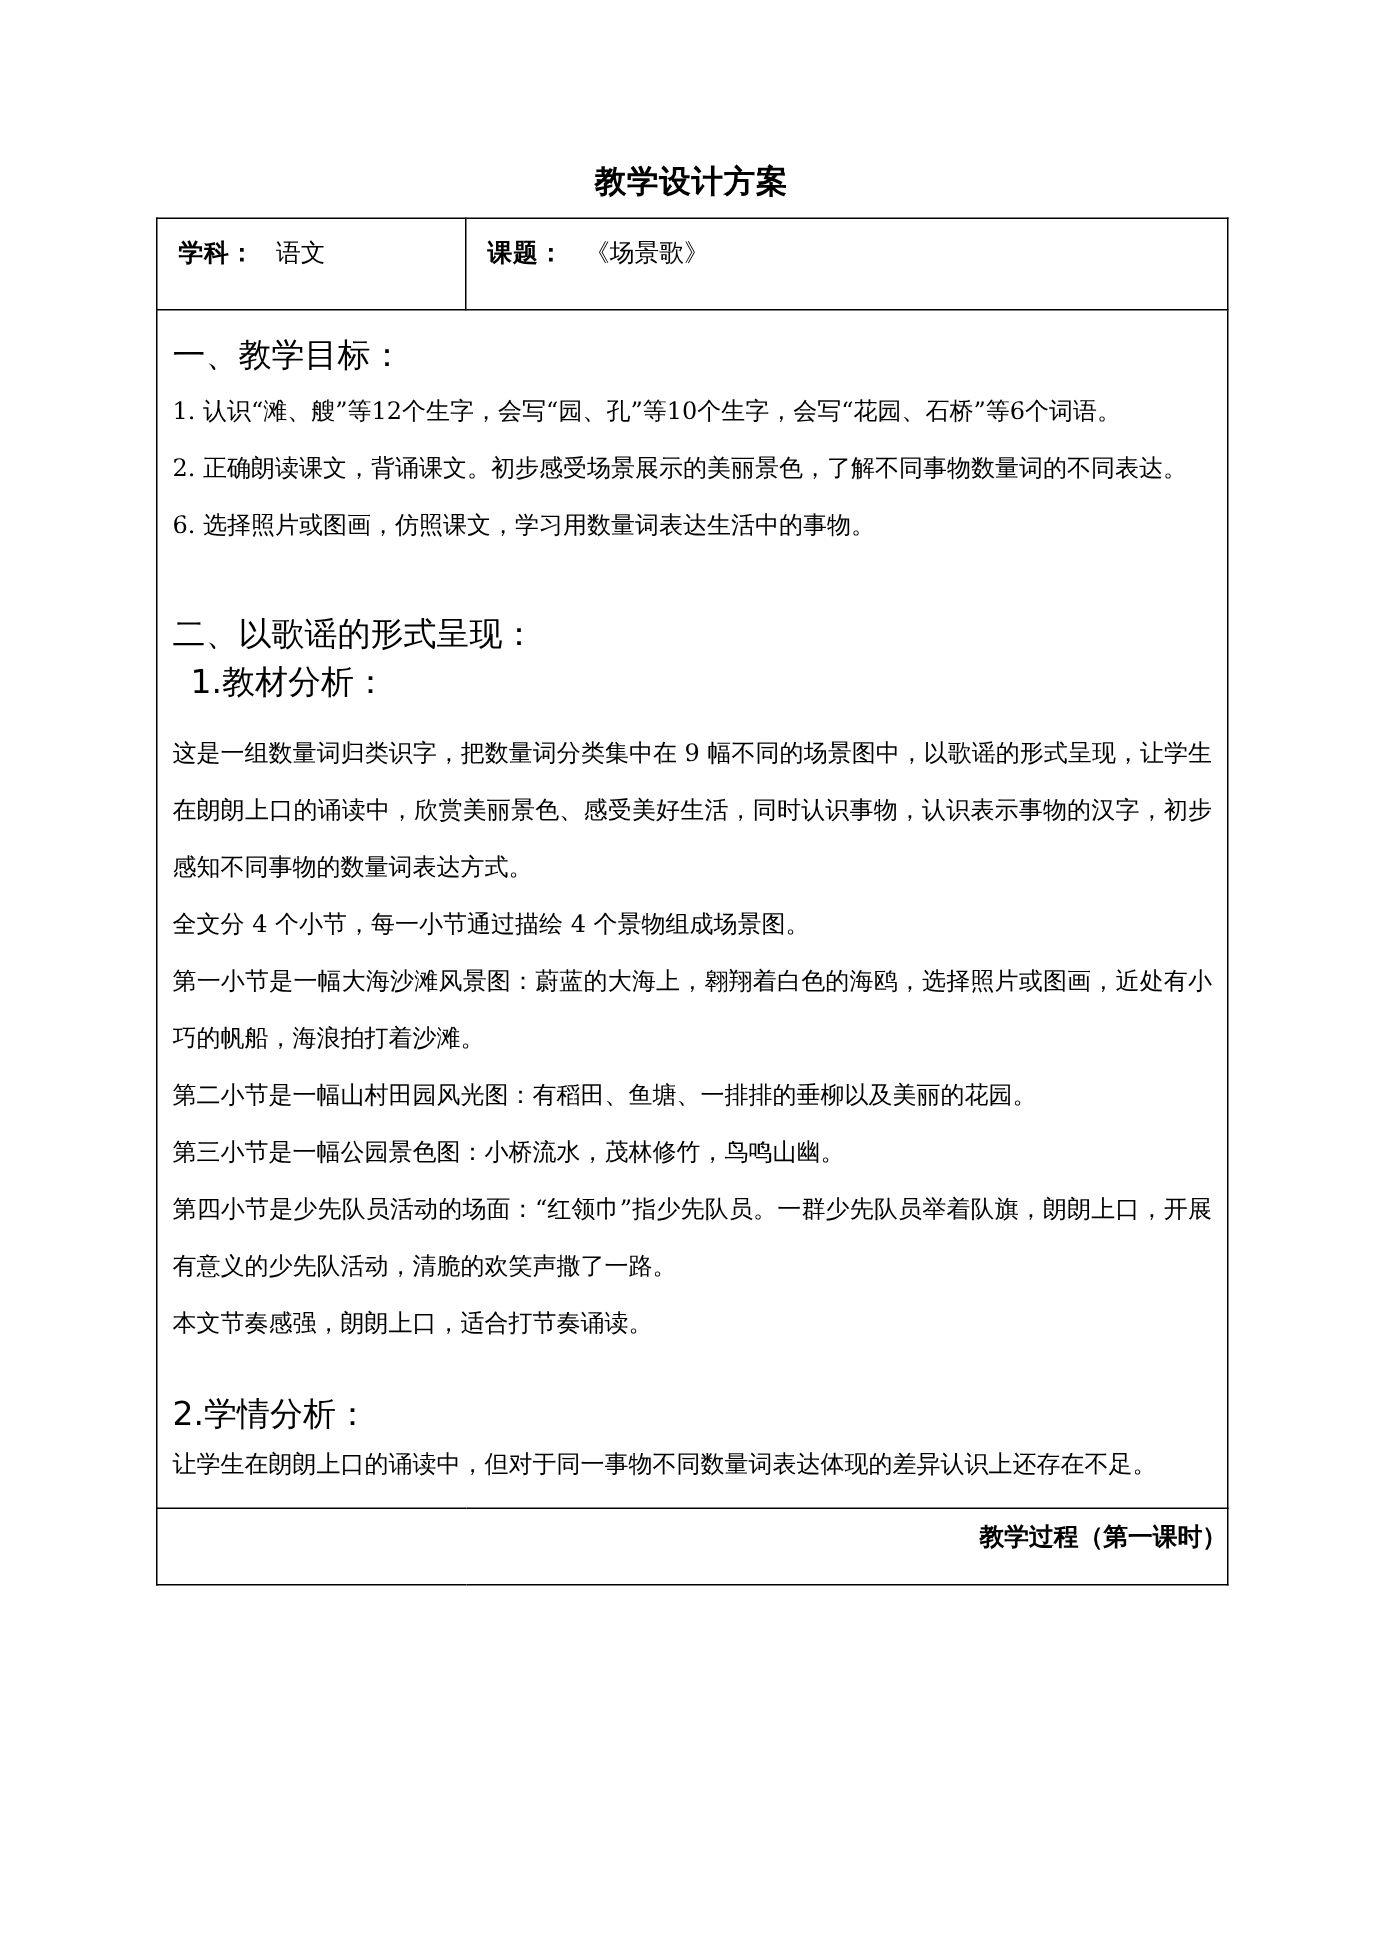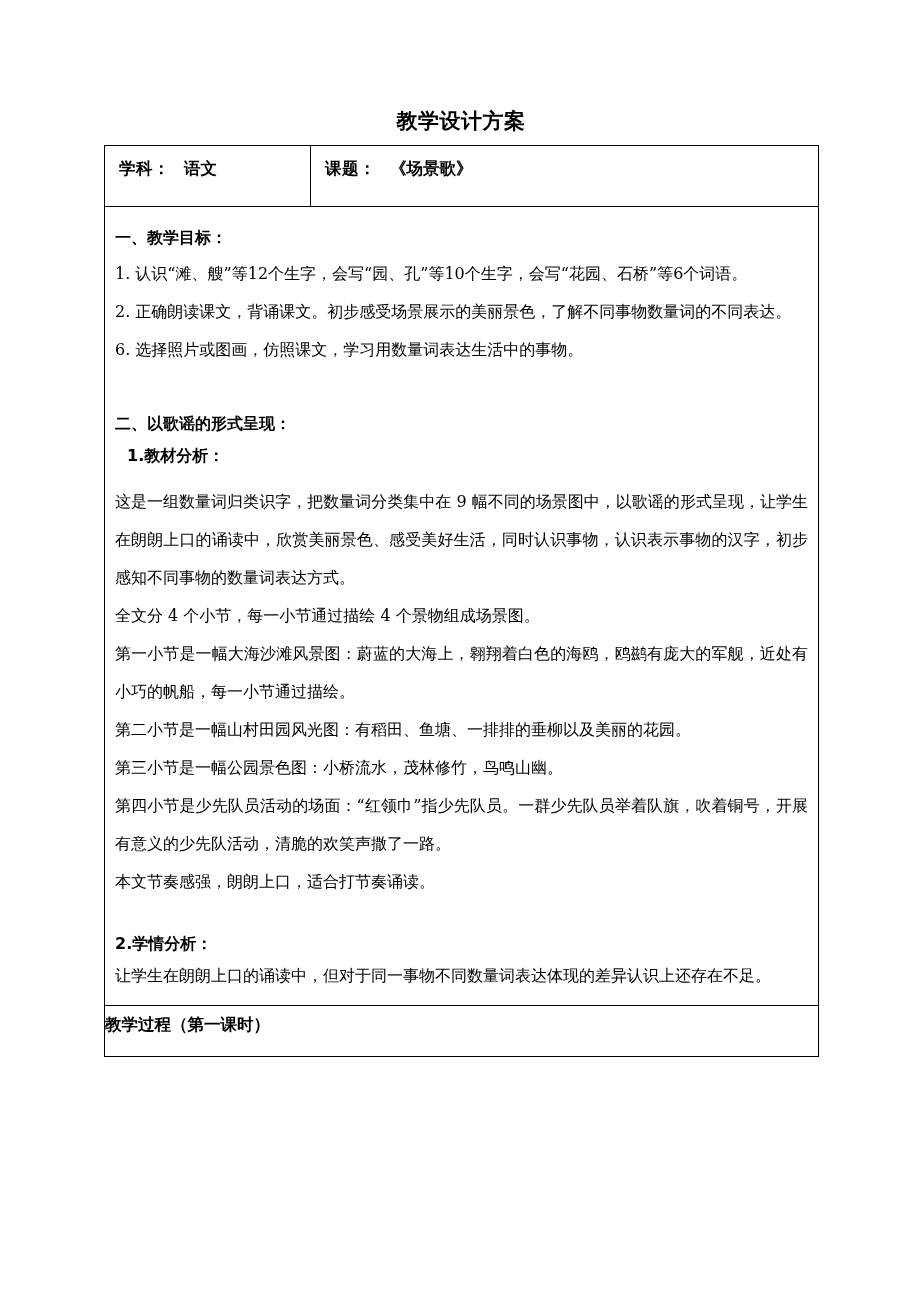--- a/index.html
+++ b/index.html
@@ -54,39 +54,39 @@
 
   .hdr-cell {
     height: 48px;
     padding: 12px 0 0 14px !important;
     font-size: 16.5px;
     font-weight: bold;
     font-family: "DejaVu Sans", "Liberation Sans", sans-serif;
     white-space: nowrap;
   }
   .hdr-cell .lbl { letter-spacing: 0.5px; }
-  .hdr-cell .val { margin-left: 14px; font-weight: bold; }
+  .hdr-cell .val { margin-left: 14px; font-weight: normal; }
 
   .body-cell {
     padding: 10px 10px 14px 10px !important;
   }
 
   .footer-cell {
     height: 36px;
-    text-align: left;
+    text-align: right;
     padding: 8px 0 6px 0 !important;
     font-size: 16.5px;
     font-weight: bold;
     font-family: "DejaVu Sans", "Liberation Sans", sans-serif;
   }
 
   
   .sec-heading {
-    font-size: 16px;
-    font-weight: bold;
+    font-size: 22px;
+    font-weight: normal;
     font-family: "DejaVu Sans", "Liberation Sans", sans-serif;
     line-height: 30px;
     margin: 6px 0 2px 0;
   }
   .sec-heading.tight { margin-top: 2px; margin-left: 12px; }
 
   .para {
     font-size: 16px;
     line-height: 38px;
     text-align: justify;
@@ -134,24 +134,24 @@
           <div class="spacer-lg"></div>
 
           <div class="sec-heading">二、以歌谣的形式呈现：</div>
 
           <div class="sec-heading tight">1.教材分析：</div>
 
           <div class="spacer-sm"></div>
 
           <p class="para">这是一组数量词归类识字，把数量词分类集中在 9 幅不同的场景图中，以歌谣的形式呈现，让学生在朗朗上口的诵读中，欣赏美丽景色、感受美好生活，同时认识事物，认识表示事物的汉字，初步感知不同事物的数量词表达方式。</p>
           <p class="para">全文分 4 个小节，每一小节通过描绘 4 个景物组成场景图。</p>
-          <p class="para">第一小节是一幅大海沙滩风景图：蔚蓝的大海上，翱翔着白色的海鸥，鸥鹚有庞大的军舰，近处有小巧的帆船，每一小节通过描绘。</p>
+          <p class="para">第一小节是一幅大海沙滩风景图：蔚蓝的大海上，翱翔着白色的海鸥，选择照片或图画，近处有小巧的帆船，海浪拍打着沙滩。</p>
           <p class="para">第二小节是一幅山村田园风光图：有稻田、鱼塘、一排排的垂柳以及美丽的花园。</p>
           <p class="para">第三小节是一幅公园景色图：小桥流水，茂林修竹，鸟鸣山幽。</p>
-          <p class="para">第四小节是少先队员活动的场面：“红领巾”指少先队员。一群少先队员举着队旗，吹着铜号，开展有意义的少先队活动，清脆的欢笑声撒了一路。</p>
+          <p class="para">第四小节是少先队员活动的场面：“红领巾”指少先队员。一群少先队员举着队旗，朗朗上口，开展有意义的少先队活动，清脆的欢笑声撒了一路。</p>
           <p class="para">本文节奏感强，朗朗上口，适合打节奏诵读。</p>
 
           <div class="spacer-md"></div>
 
           <div class="sec-heading">2.学情分析：</div>
 
           <p class="para compact">让学生在朗朗上口的诵读中，但对于同一事物不同数量词表达体现的差异认识上还存在不足。</p>
 
         </td>
       </tr>

